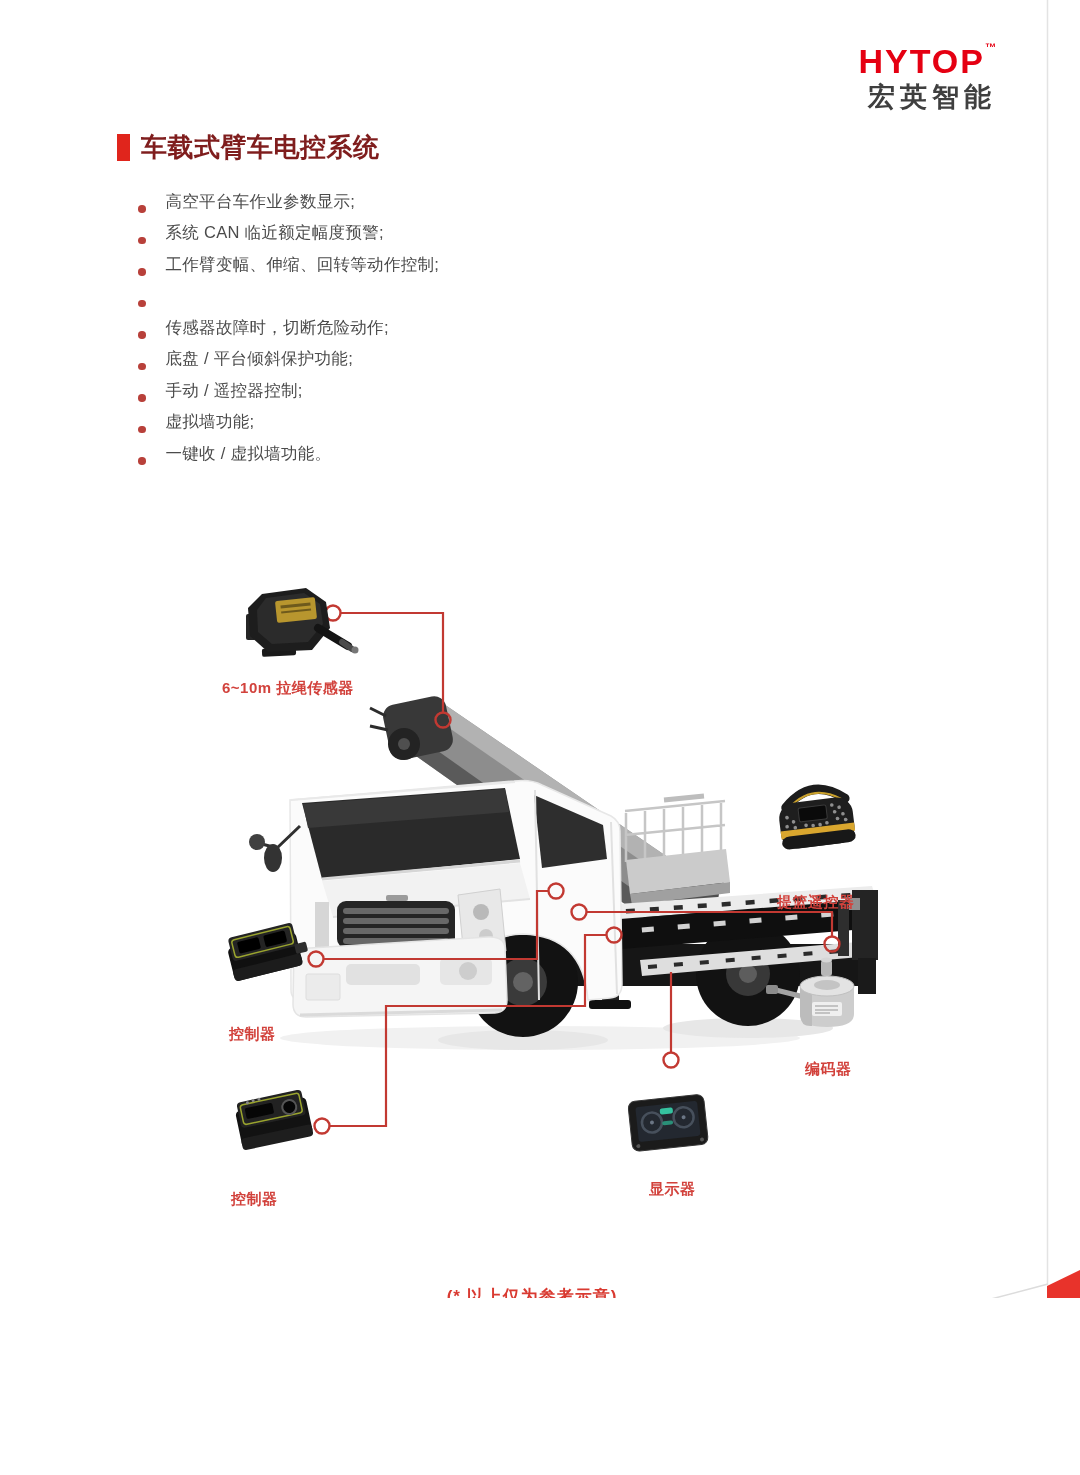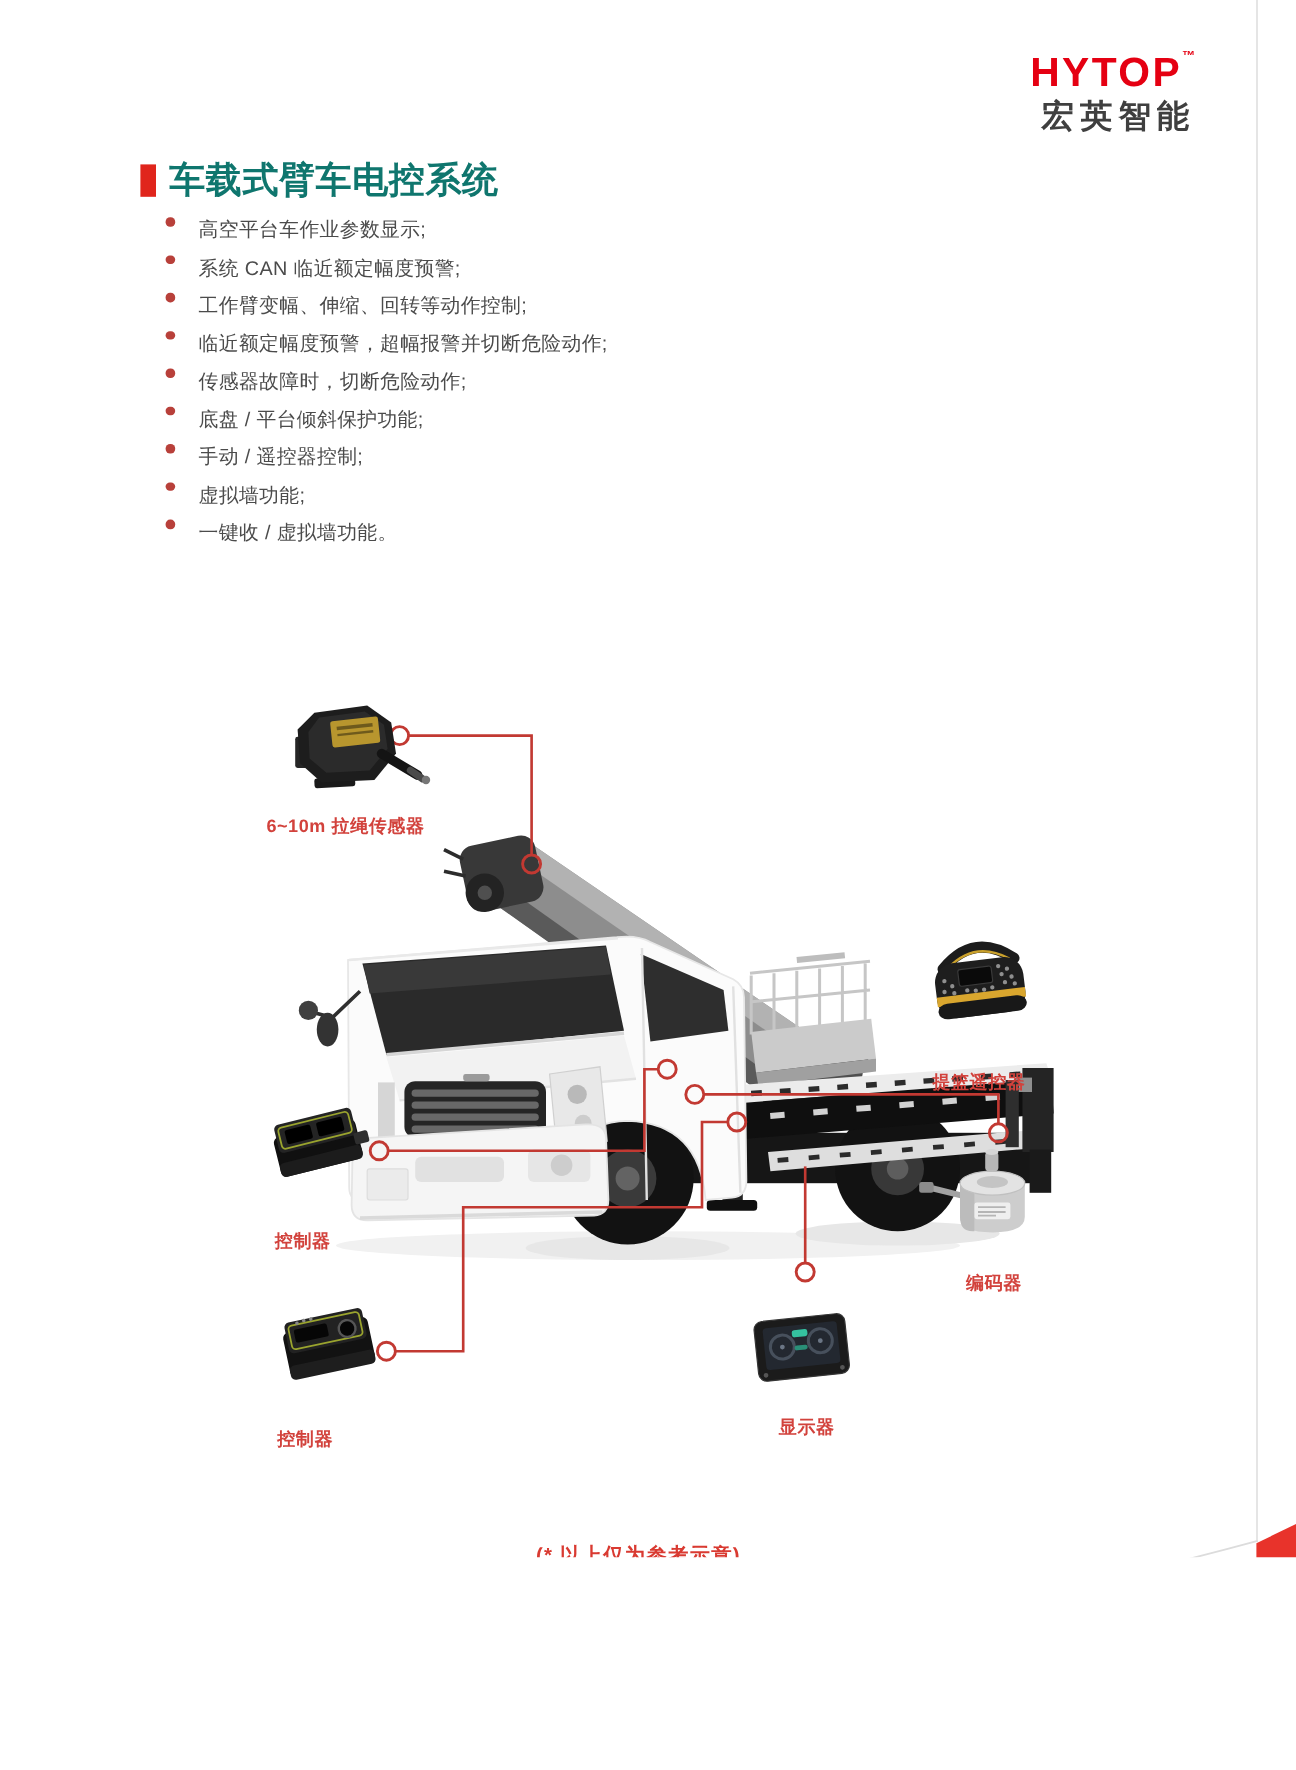--- a/index.html
+++ b/index.html
@@ -15,25 +15,25 @@
 
   
   .logo{top:44px;right:84px;text-align:right;line-height:1;}
   .logo-primary{font-size:34px;font-weight:800;color:#e50012;letter-spacing:2px;}
   .logo-tm{font-size:11px;font-weight:700;color:#e50012;vertical-align:top;position:relative;top:-2px;}
   .logo-secondary{margin-top:6px;font-size:27px;font-weight:700;color:#3f3f3f;letter-spacing:5px;}
 
   
   .title-row{top:130px;left:117px;display:flex;align-items:center;}
   .title-marker{width:13px;height:27px;background:#e0251c;flex:0 0 auto;}
-  .title-text{margin-left:11px;font-size:30px;font-weight:700;color:#0f766e;letter-spacing:0.5px;}
+  .title-text{margin-left:11px;font-size:26px;font-weight:700;color:#7f1d1d;letter-spacing:0.5px;}
 
   
   .features{top:181px;left:138px;list-style:none;margin:0;padding:0;}
-  .features li{display:flex;align-items:flex-start;height:31.5px;}
+  .features li{display:flex;align-items:flex-end;height:31.5px;}
   .dot{width:7.5px;height:7.5px;border-radius:50%;background:#b8403a;flex:0 0 auto;margin-right:20px;}
   .feature-text{font-size:16.5px;color:#4b4b4b;letter-spacing:0.3px;}
 
   
   .dev-label{color:#d2423c;font-weight:700;font-size:15px;letter-spacing:0.5px;white-space:nowrap;}
   .lbl-sensor{left:222px;top:679px;}
   .lbl-remote{left:777px;top:881px;margin-top:12px;}
   .lbl-encoder{left:805px;top:1060px;}
   .lbl-ctrl-top{left:229px;top:1025px;}
   .lbl-ctrl-bottom{left:231px;top:1190px;}
@@ -279,21 +279,20 @@
     <li>
         <span class="dot"></span>
         <span class="feature-text">系统 CAN 临近额定幅度预警;</span>
       </li>
     <li>
         <span class="dot"></span>
         <span class="feature-text">工作臂变幅、伸缩、回转等动作控制;</span>
       </li>
     <li>
         <span class="dot"></span>
-        <span class="feature-text">临近额定幅度预警，超幅报警并切断危险动作;</span>
       </li>
     <li>
         <span class="dot"></span>
         <span class="feature-text">传感器故障时，切断危险动作;</span>
       </li>
     <li>
         <span class="dot"></span>
         <span class="feature-text">底盘 / 平台倾斜保护功能;</span>
       </li>
     <li>

